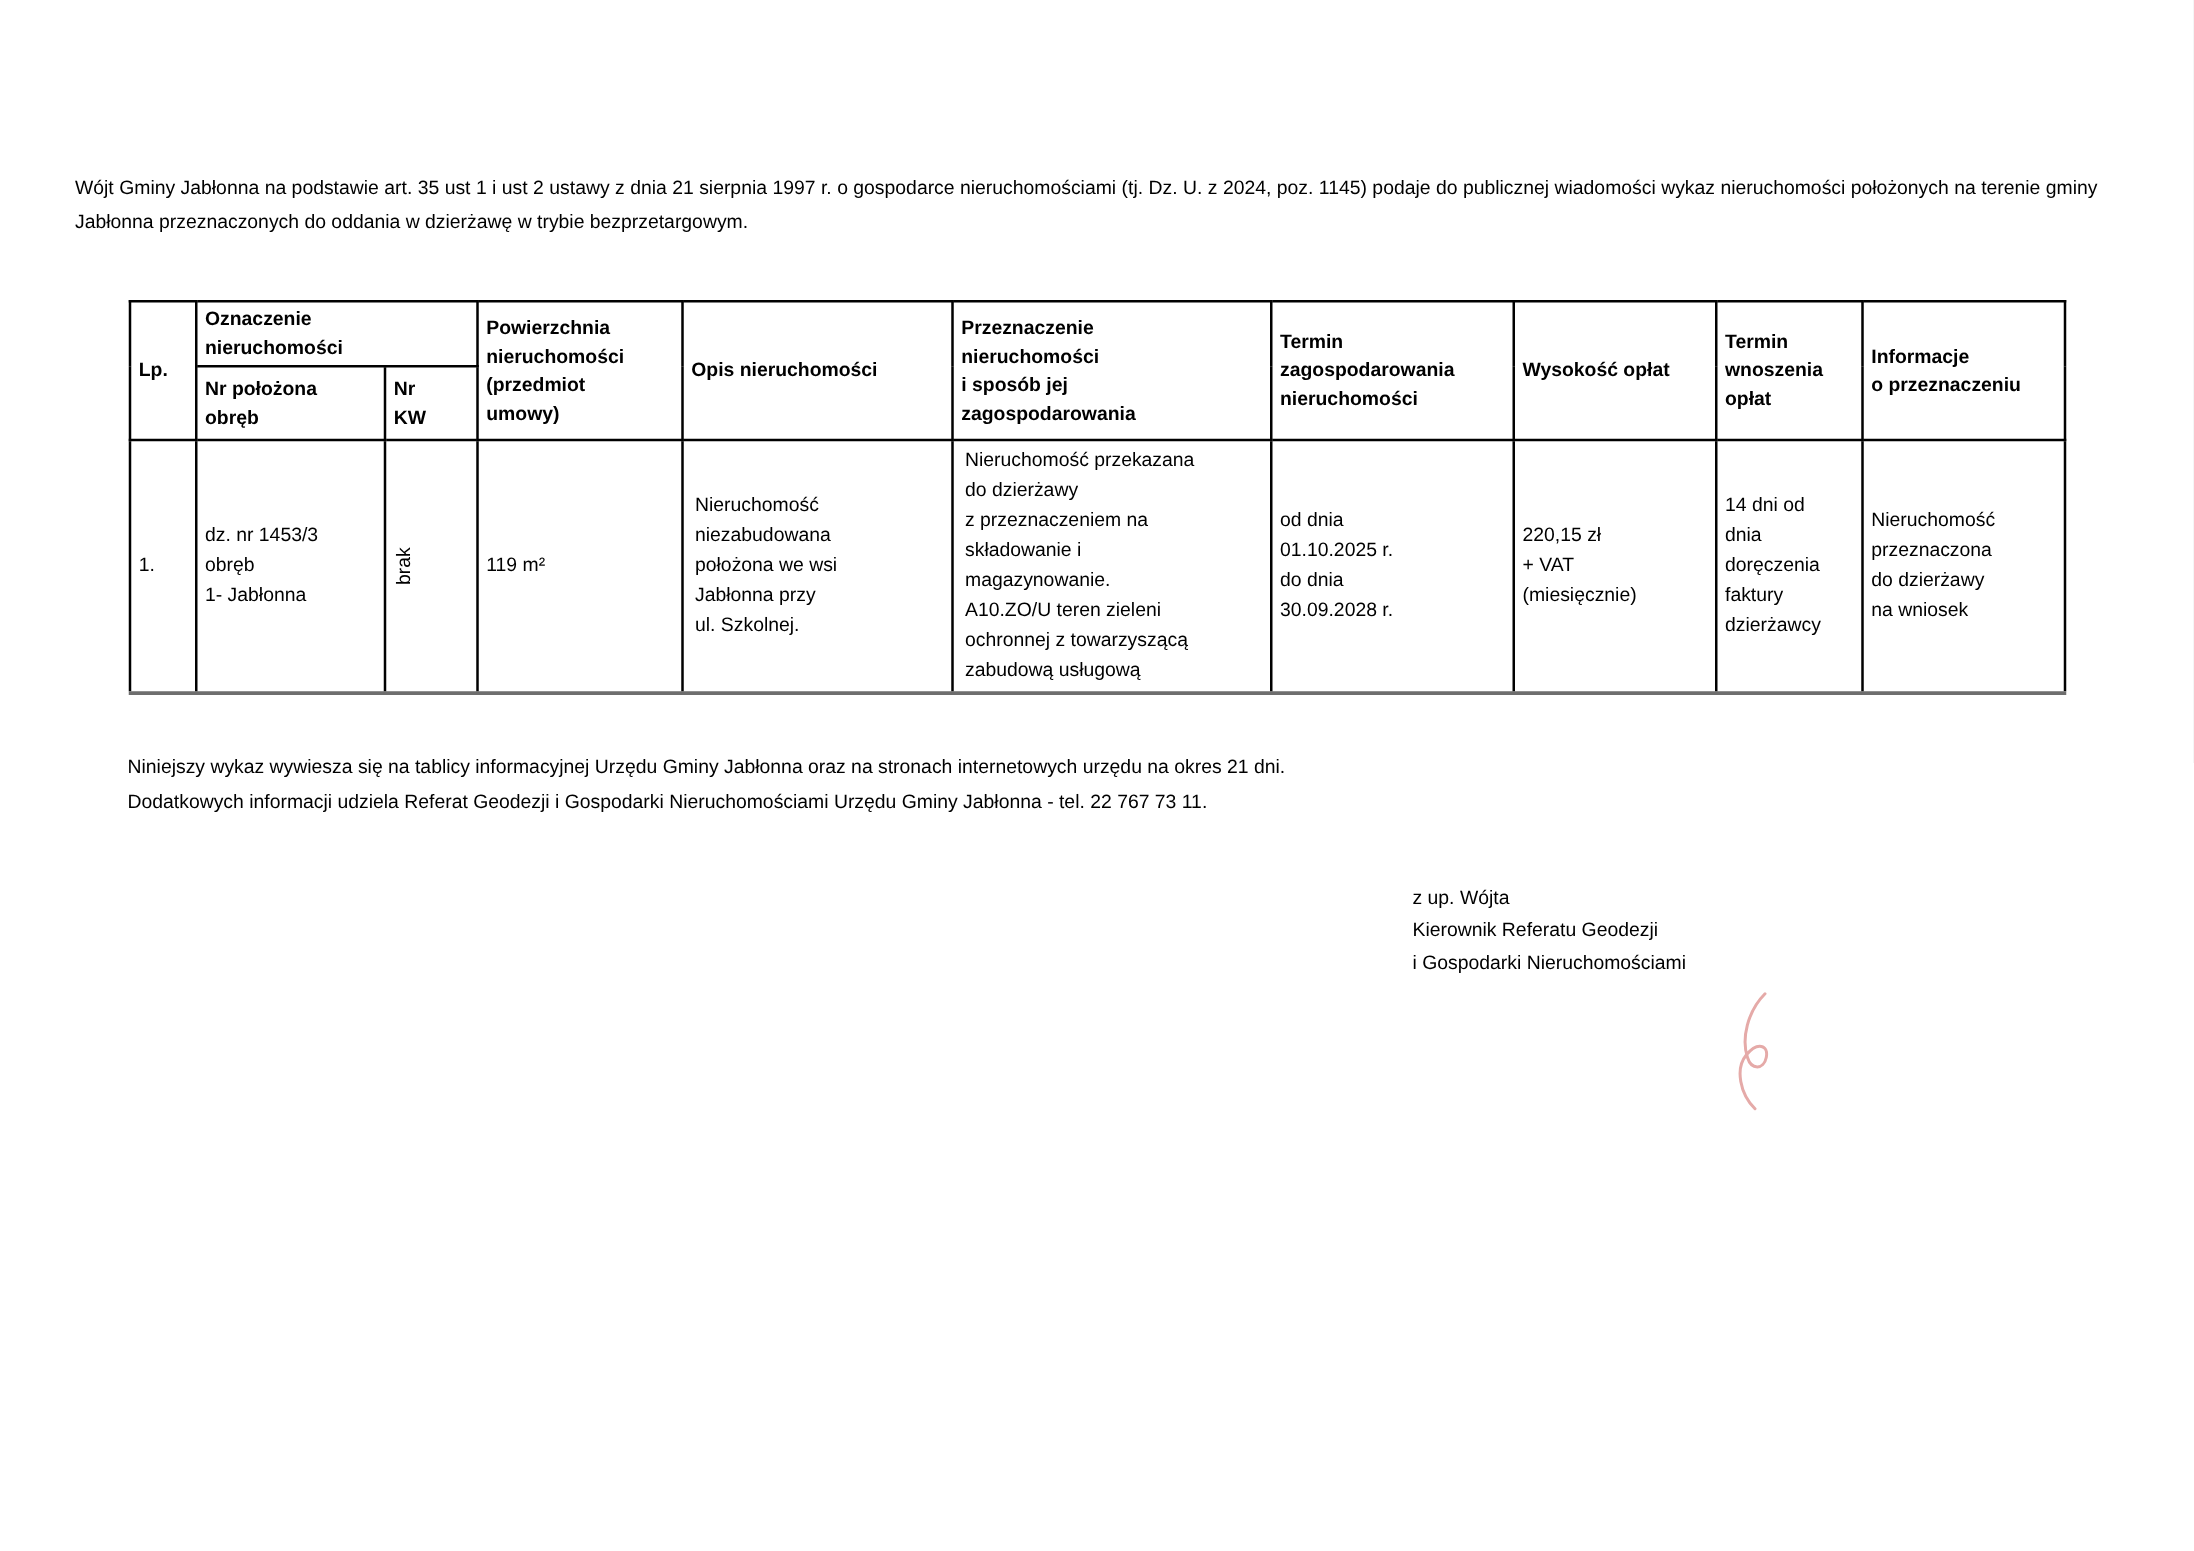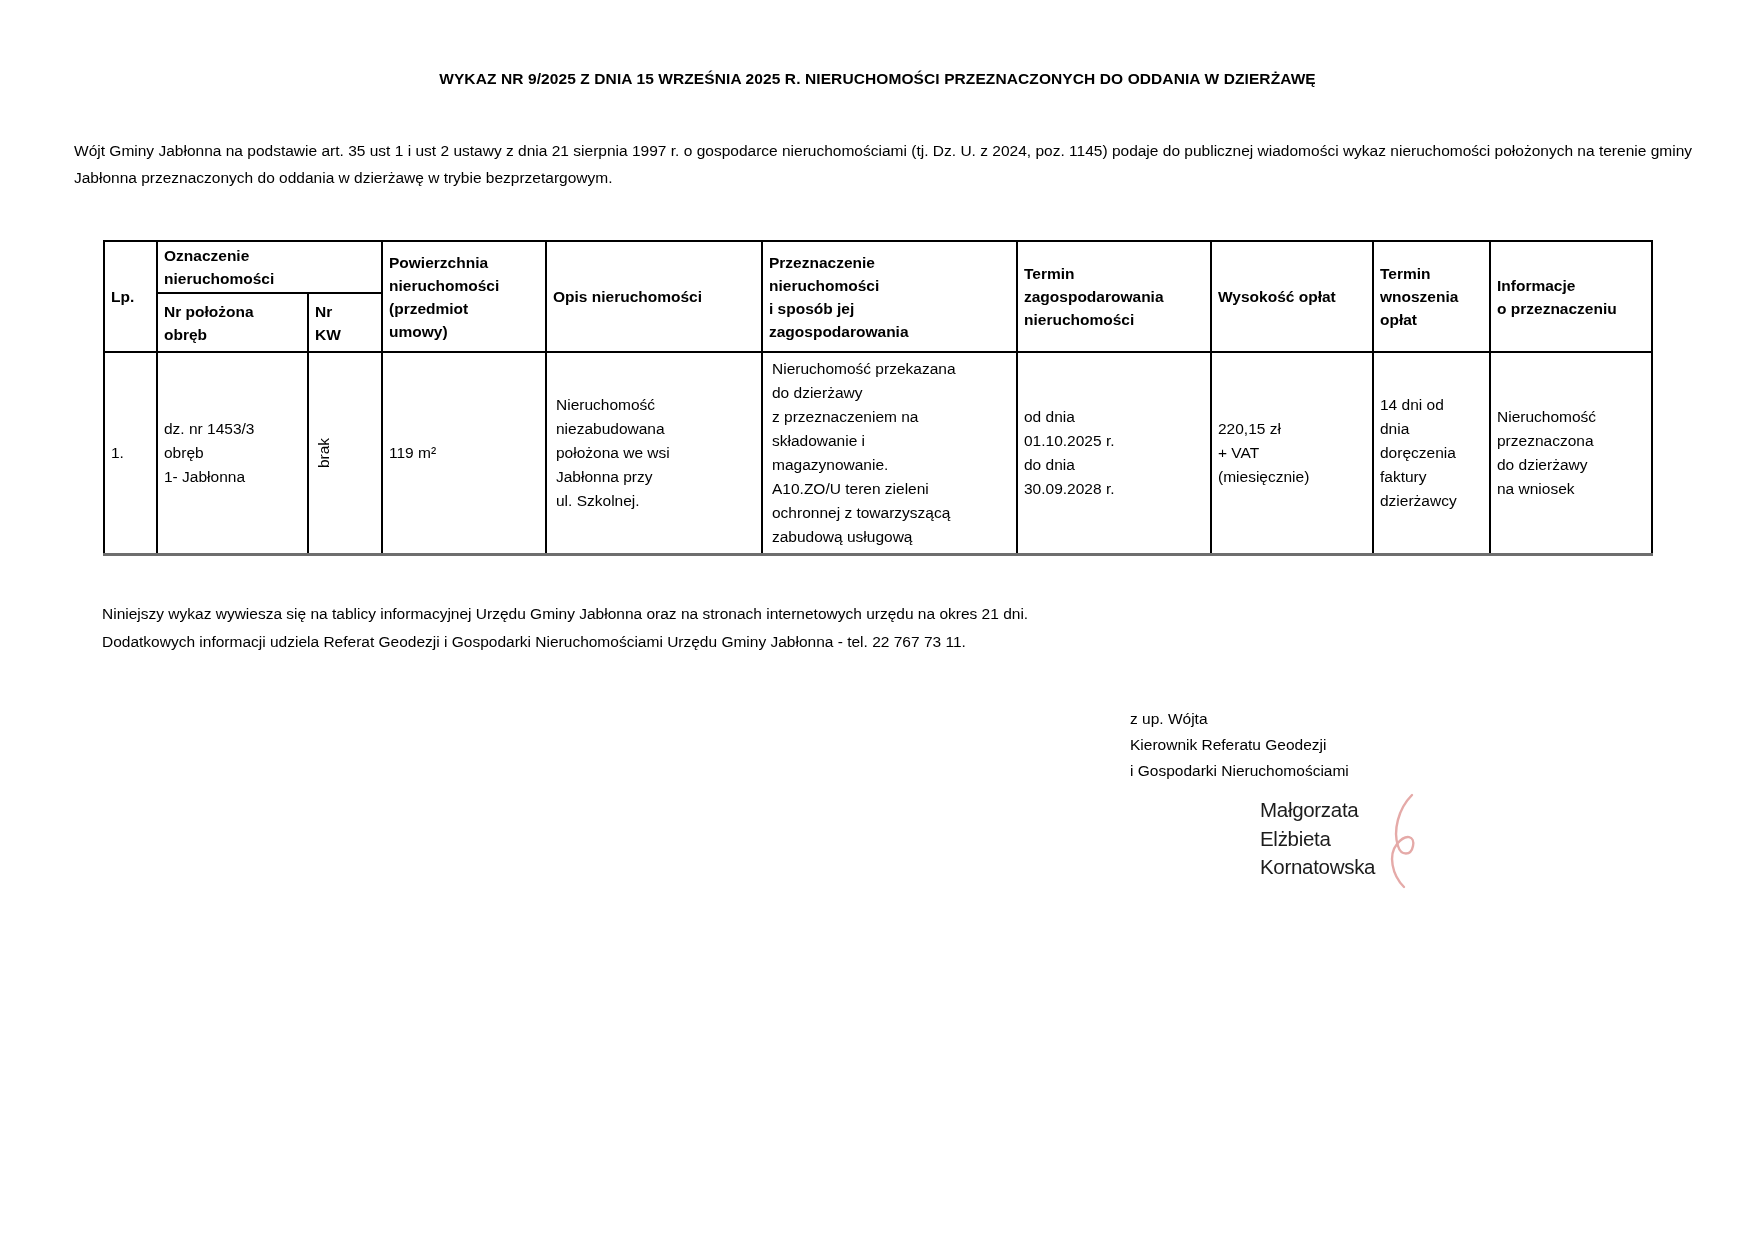--- a/index.html
+++ b/index.html
@@ -10,21 +10,21 @@
     font-family:"Liberation Sans","DejaVu Sans",sans-serif;
     color:#000;
     overflow:hidden;
   }
   .title{
     position:absolute;left:66px;top:68px;width:1623px;
     text-align:center;font-weight:bold;font-size:15.5px;line-height:22px;
     letter-spacing:0.1px;
   }
   .intro{
-    position:absolute;left:74px;top:137px;width:1618px;
+    position:absolute;left:60px;top:137px;width:1618px;
     font-size:15.5px;line-height:27px;text-align:justify;
     white-space:pre-line;
   }
   table.doc-table{
     position:absolute;left:103px;top:240px;
     border-collapse:collapse;table-layout:fixed;
     border:2px solid #000;
     border-bottom:3px solid #6e6e6e;
   }
   .doc-table th,.doc-table td{
@@ -75,21 +75,20 @@
     position:absolute;left:150px;top:7px;width:150px;
     font-size:10.5px;line-height:13.8px;color:#1c1c1c;
     white-space:pre-line;
   }
 </style>
 </head>
 <body>
 
 <div class="page">
 
-  <div class="title">WYKAZ NR 9/2025 Z DNIA 15 WRZEŚNIA 2025 R. NIERUCHOMOŚCI PRZEZNACZONYCH DO ODDANIA W DZIERŻAWĘ</div>
 
   <div class="intro">Wójt Gminy Jabłonna na podstawie art. 35 ust 1 i ust 2 ustawy z dnia 21 sierpnia 1997 r. o gospodarce nieruchomościami (tj. Dz. U. z 2024, poz. 1145) podaje do publicznej wiadomości wykaz nieruchomości położonych na terenie gminy Jabłonna przeznaczonych do oddania w dzierżawę w trybie bezprzetargowym.</div>
 
   <table class="doc-table">
     <colgroup>
       <col style="width:53px">
       <col style="width:151px">
       <col style="width:74px">
       <col style="width:164px">
       <col style="width:216px">
@@ -172,21 +171,18 @@
   </table>
 
   <div class="footer-note">Niniejszy wykaz wywiesza się na tablicy informacyjnej Urzędu Gminy Jabłonna oraz na stronach internetowych urzędu na okres 21 dni.
 Dodatkowych informacji udziela Referat Geodezji i Gospodarki Nieruchomościami Urzędu Gminy Jabłonna - tel. 22 767 73 11.</div>
 
   <div class="authority">z up. Wójta
 Kierownik Referatu Geodezji
 i Gospodarki Nieruchomościami</div>
 
   <div class="digital-signature">
-    <div class="sig-name">Małgorzata
-Elżbieta
-Kornatowska</div>
     <svg class="sig-ribbon" width="34" height="96" viewBox="0 0 34 96">
       <path d="M26,2 C12,16 7,38 12,53 C15,63 25,63 27,53 C29,43 20,40 11,51 C2,62 6,82 18,94" fill="none" stroke="#e5aaa8" stroke-width="2.4" stroke-linecap="round"></path>
     </svg>
   </div>
 
 </div>
 
 </body></html>

